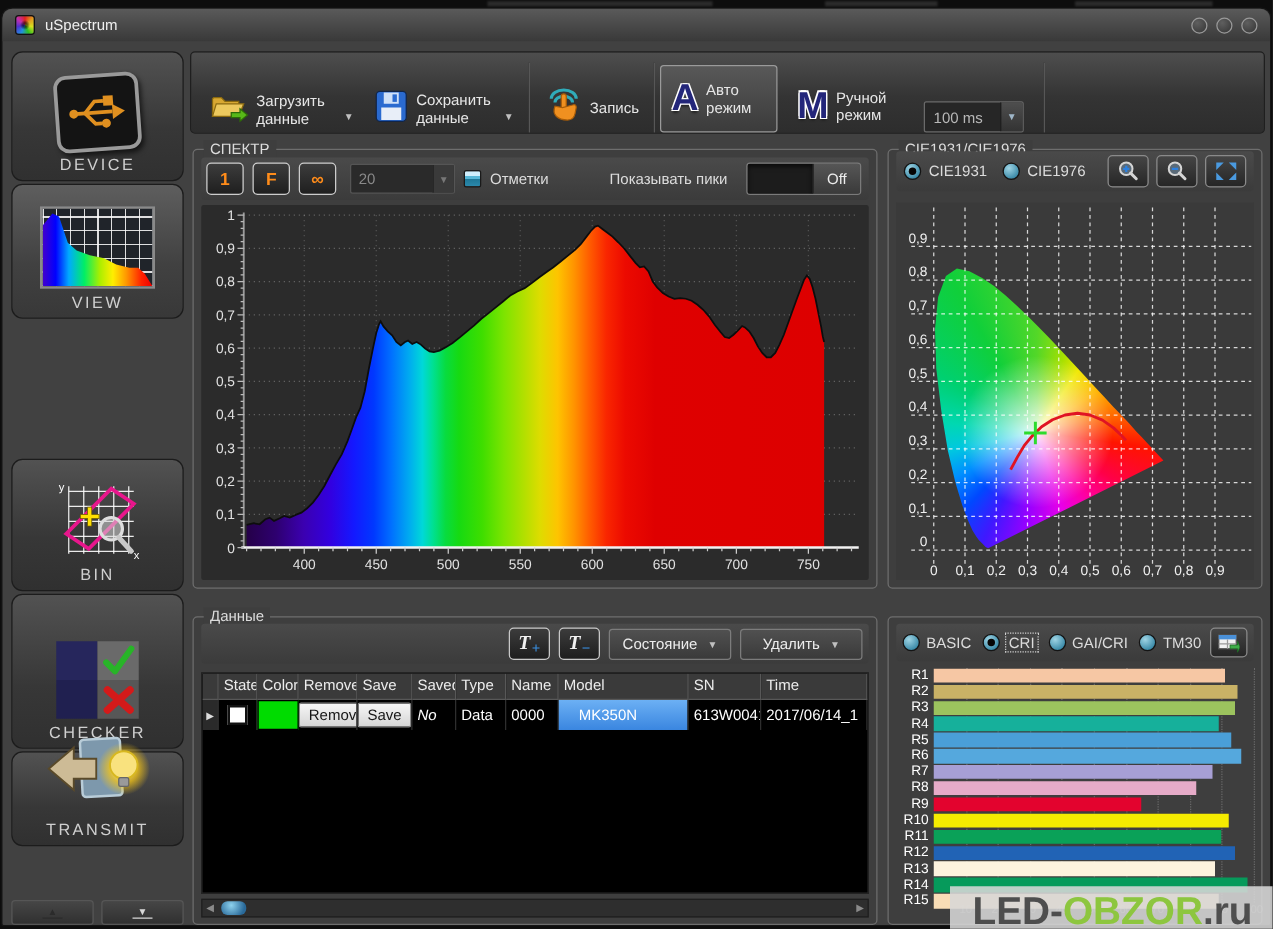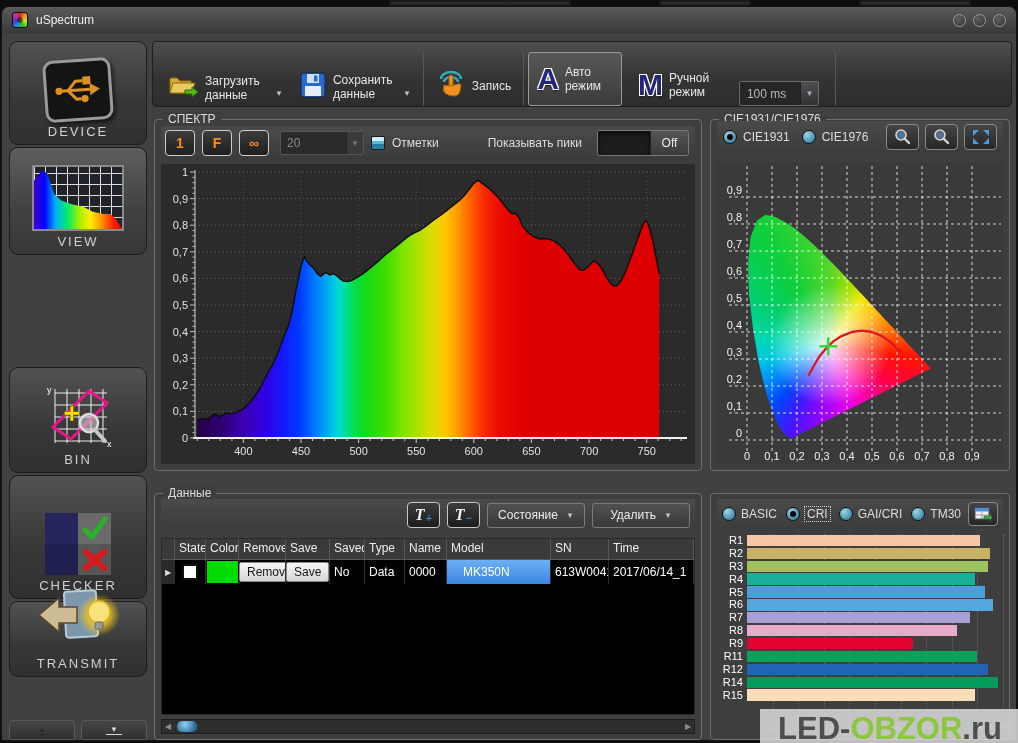--- a/index.html
+++ b/index.html
@@ -679,21 +679,21 @@
             <div class="dc" style="width: 31px; padding-left: 0px;">
               <div style="width: 16px; height: 16px; background: rgb(255, 255, 255); border: 2px solid rgb(17, 17, 17); margin: auto;"></div>
             </div>
             <div class="dc" style="width: 33px; background: rgb(0, 220, 0); border: 1px solid rgb(0, 0, 0);"></div>
             <div class="dc" style="width: 47px; padding-left: 0px;">
               <div class="cell-btn">Remove</div>
             </div>
             <div class="dc" style="width: 44px; padding-left: 0px;">
               <div class="cell-btn">Save</div>
             </div>
-            <div class="dc" style="width: 35px;">No</div>
+            <div class="dc" style="width: 35px; font-style: italic;">No</div>
             <div class="dc" style="width: 40px;">Data</div>
             <div class="dc" style="width: 42px;">0000</div>
             <div class="dc" style="width: 104px; background: linear-gradient(rgb(108, 176, 244), rgb(58, 134, 224)); padding-left: 16px;">MK350N</div>
             <div class="dc" style="width: 58px;">613W0041</div>
             <div class="dc" style="flex: 1 1 0%;">2017/06/14_1</div>
           </div>
         </div>
       <div id="data-scroll">
         <span class="ar">◀</span>
         <div class="thumb"></div>
@@ -783,29 +783,41 @@
               <div class="cri-bar" style="width: 82%; background: rgb(230, 171, 200);"></div>
             </div>
           </div>
           <div class="cri-row">
             <span class="rl">R9</span>
             <div class="cri-bars">
               <div class="cri-bar" style="width: 65%; background: rgb(227, 3, 46);"></div>
             </div>
           </div>
           <div class="cri-row">
+            <span class="rl">R10</span>
+            <div class="cri-bars">
+              <div class="cri-bar" style="width: 92%; background: rgb(245, 236, 0);"></div>
+            </div>
+          </div>
+          <div class="cri-row">
             <span class="rl">R11</span>
             <div class="cri-bars">
               <div class="cri-bar" style="width: 90%; background: rgb(10, 161, 88);"></div>
             </div>
           </div>
           <div class="cri-row">
             <span class="rl">R12</span>
             <div class="cri-bars">
               <div class="cri-bar" style="width: 94%; background: rgb(33, 99, 181);"></div>
+            </div>
+          </div>
+          <div class="cri-row">
+            <span class="rl">R13</span>
+            <div class="cri-bars">
+              <div class="cri-bar" style="width: 88%; background: rgb(253, 243, 222);"></div>
             </div>
           </div>
           <div class="cri-row">
             <span class="rl">R14</span>
             <div class="cri-bars">
               <div class="cri-bar" style="width: 98%; background: rgb(6, 154, 91);"></div>
             </div>
           </div>
           <div class="cri-row">
             <span class="rl">R15</span>

